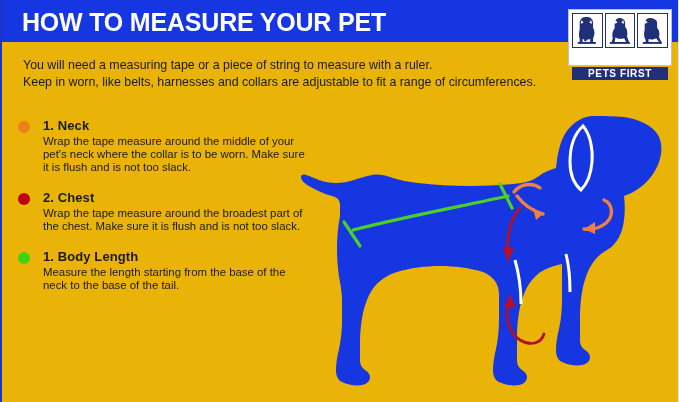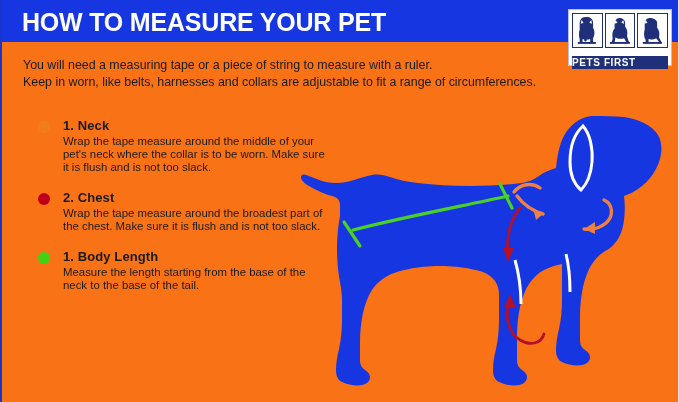--- a/index.html
+++ b/index.html
@@ -10,21 +10,21 @@
     width: 679px;
     height: 402px;
     background: #d9f2f2;
     font-family: "Liberation Sans", sans-serif;
     overflow: hidden;
   }
   .page {
     position: relative;
     width: 679px;
     height: 402px;
-    background: #f97316;
+    background: #eab308;
     box-sizing: border-box;
     border-left: 2px solid #1b34c9;
     border-right: 1px solid #cfe9e9;
     overflow: hidden;
   }
 
   
   .header {
     position: absolute;
     left: 0; top: 0;
@@ -63,46 +63,47 @@
   }
   .logo-frame {
     flex: 1;
     border: 1px solid #1f2f7a;
     box-sizing: border-box;
     position: relative;
     background: #ffffff;
   }
   .logo-frame svg { display: block; width: 100%; height: 100%; }
   .logo-band {
-    margin-top: 8px;
+    margin-top: 19px;
     height: 13px;
     background: #1f2f7a;
     color: #ffffff;
     font-size: 10px;
     font-weight: bold;
     letter-spacing: 0.6px;
+    text-align: center;
     line-height: 13px;
     font-family: "Liberation Sans", sans-serif;
   }
 
   
   .intro {
     position: absolute;
     left: 21px;
     top: 57px;
     width: 580px;
     font-size: 12.4px;
     line-height: 17px;
     color: #1a1a1a;
   }
 
   
   .steps {
     position: absolute;
-    left: 36px;
+    left: 16px;
     top: 118px;
     width: 290px;
   }
   .step {
     position: relative;
     padding-left: 25px;
     margin-bottom: 16px;
   }
   .step-bullet {
     position: absolute;

